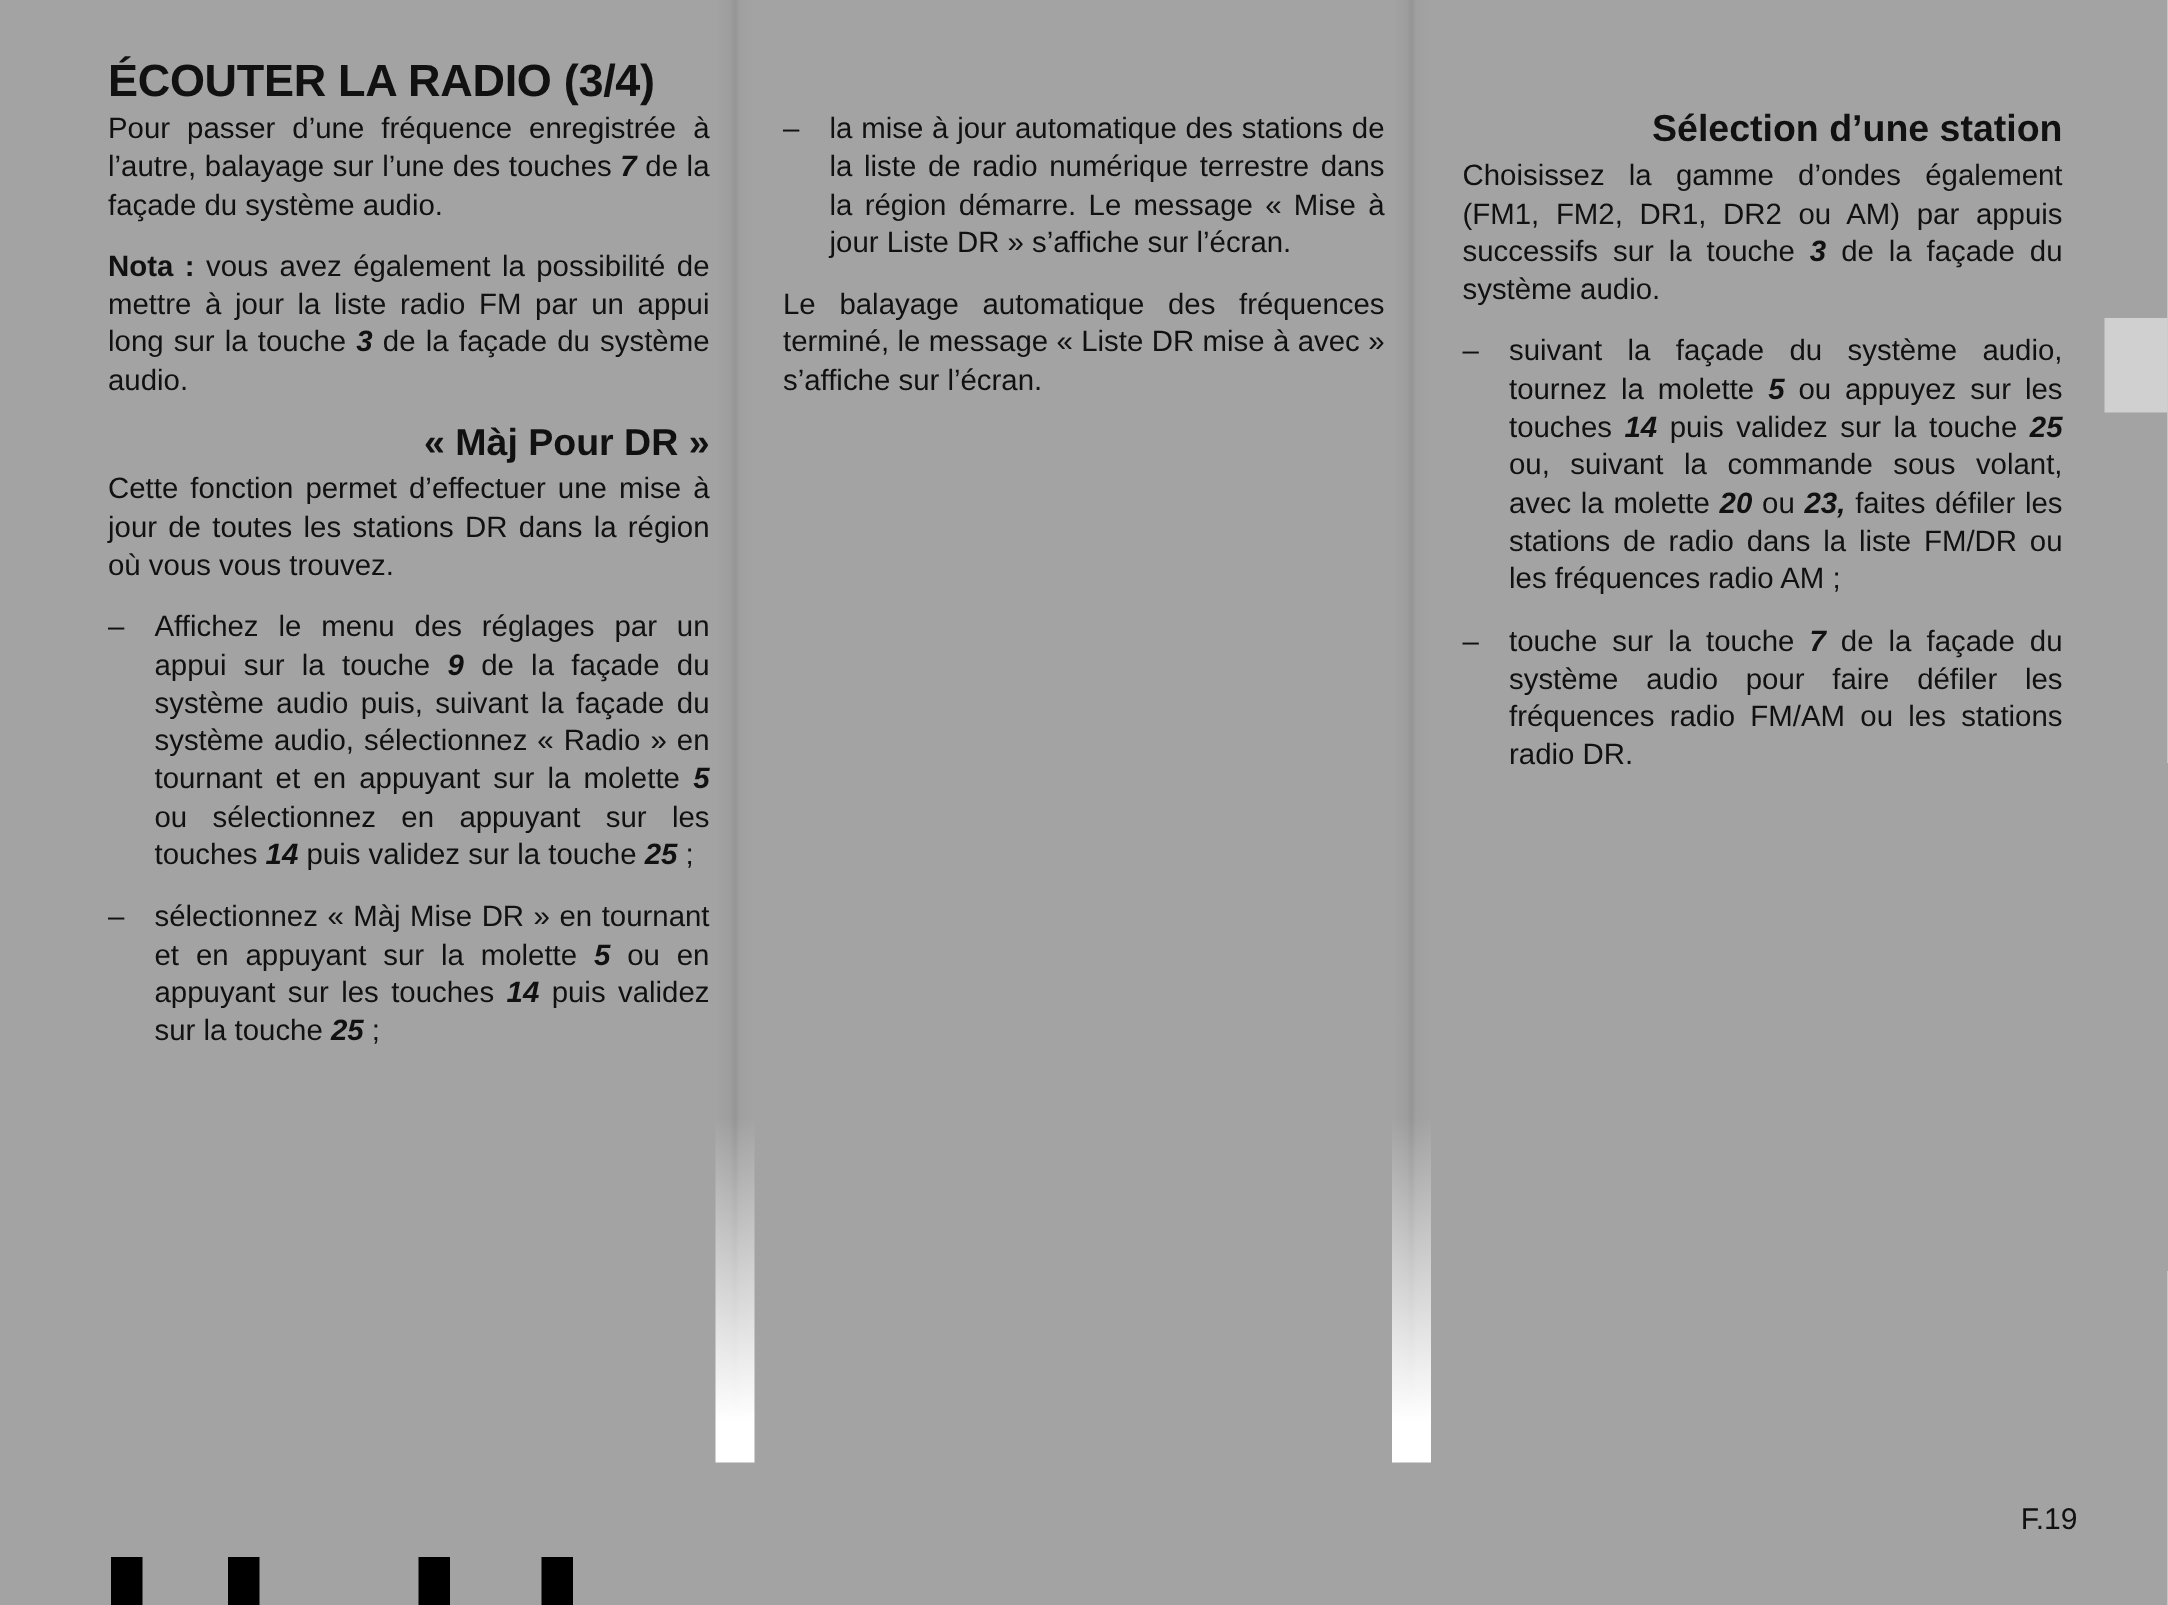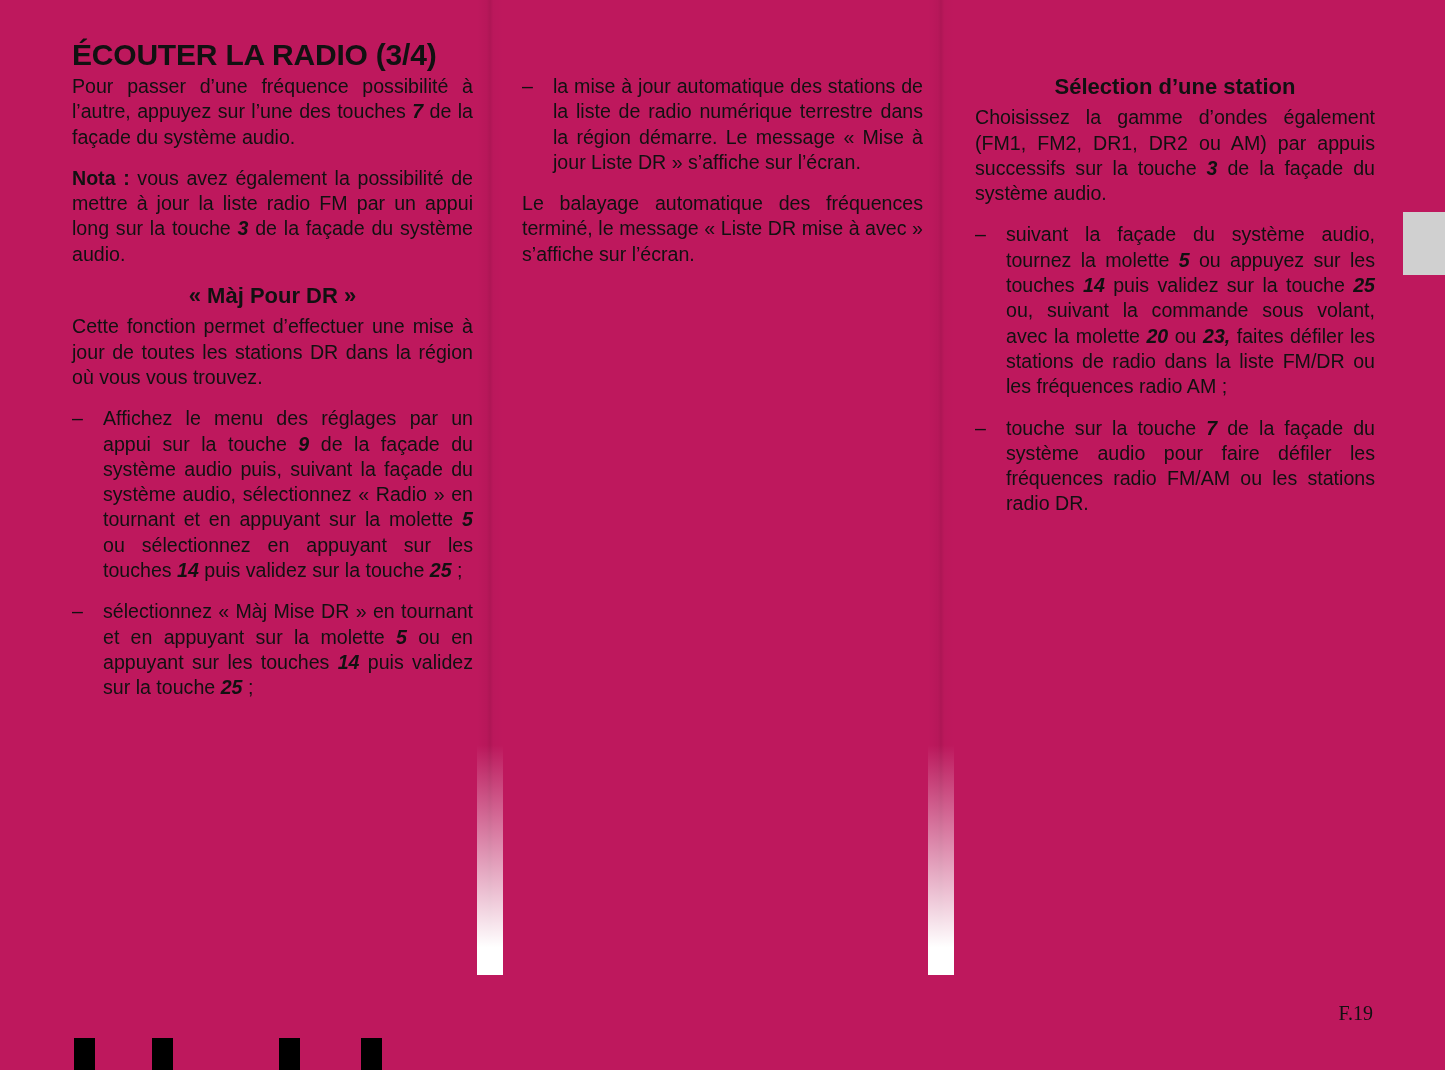--- a/index.html
+++ b/index.html
@@ -13,21 +13,21 @@
     position: relative;
     overflow: hidden;
     font-family: "Liberation Sans", sans-serif;
     color: #111111;
     -webkit-font-smoothing: antialiased;
   }
 
   .page {
     position: absolute;
     inset: 0;
-    background: #be185d;
+    background: #a3a3a3;
   }
 
   
   .page-title {
     position: absolute;
     left: 72px;
     top: 18px;
     font-size: 30px;
     font-weight: bold;
     letter-spacing: -0.2px;
@@ -49,23 +49,23 @@
   .col-3 { left: 975px; width: 400px; }
 
   .col p {
     margin: 0 0 16px 0;
   }
   .col p:last-child { margin-bottom: 0; }
 
   .subhead {
     margin: 0 0 6px 0;
     font-weight: bold;
-    font-size: 22px;
+    font-size: 25px;
     line-height: 25.3px;
-    text-align: center;
+    text-align: right;
   }
   .subhead.spaced-top { margin-top: 14px; }
 
   
   ul.dash-list {
     list-style: none;
     margin: 0;
     padding: 0;
   }
   ul.dash-list > li {
@@ -128,27 +128,26 @@
     left: 1403px;
     top: 212px;
     width: 42px;
     height: 63px;
     background: #d0d0d0;
   }
 
   
   .page-number {
     position: absolute;
-    right: 72px;
+    right: 60px;
     top: 1001px;
     font-size: 20px;
     line-height: 24px;
     text-align: right;
     white-space: nowrap;
-    font-family: Liberation Serif, serif;
   }
 
   
   .reg-marks {
     position: absolute;
     left: 0;
     top: 1038px;
     width: 100%;
     height: 32px;
   }
@@ -166,21 +165,21 @@
 </style>
 </head>
 <body>
 
 <div class="page">
 
   <h1 class="page-title">ÉCOUTER LA RADIO (3/4)</h1>
 
   <div class="col col-1">
 
-    <p><span>Pour passer d’une fréquence possibilité à l’autre, appuyez sur l’une des touches </span><b class="num">7</b><span> de la façade du système audio.</span></p>
+    <p><span>Pour passer d’une fréquence enregistrée à l’autre, balayage sur l’une des touches </span><b class="num">7</b><span> de la façade du système audio.</span></p>
 
     <p><b class="lbl">Nota :</b><span> vous avez également la possibilité de mettre à jour la liste radio FM par un appui long sur la touche </span><b class="num">3</b><span> de la façade du système audio.</span></p>
 
     <h2 class="subhead spaced-top">« Màj Pour DR »</h2>
 
     <p>Cette fonction permet d’effectuer une mise à jour de toutes les stations DR dans la région où vous vous trouvez.</p>
 
     <ul class="dash-list">
       <li><span>Affichez le menu des réglages par un appui sur la touche </span><b class="num">9</b><span> de la façade du système audio puis, suivant la façade du système audio, sélectionnez « Radio » en tournant et en appuyant sur la molette </span><b class="num">5</b><span> ou sélectionnez en appuyant sur les touches </span><b class="num">14</b><span> puis validez sur la touche </span><b class="num">25</b><span> ;</span></li>
 

